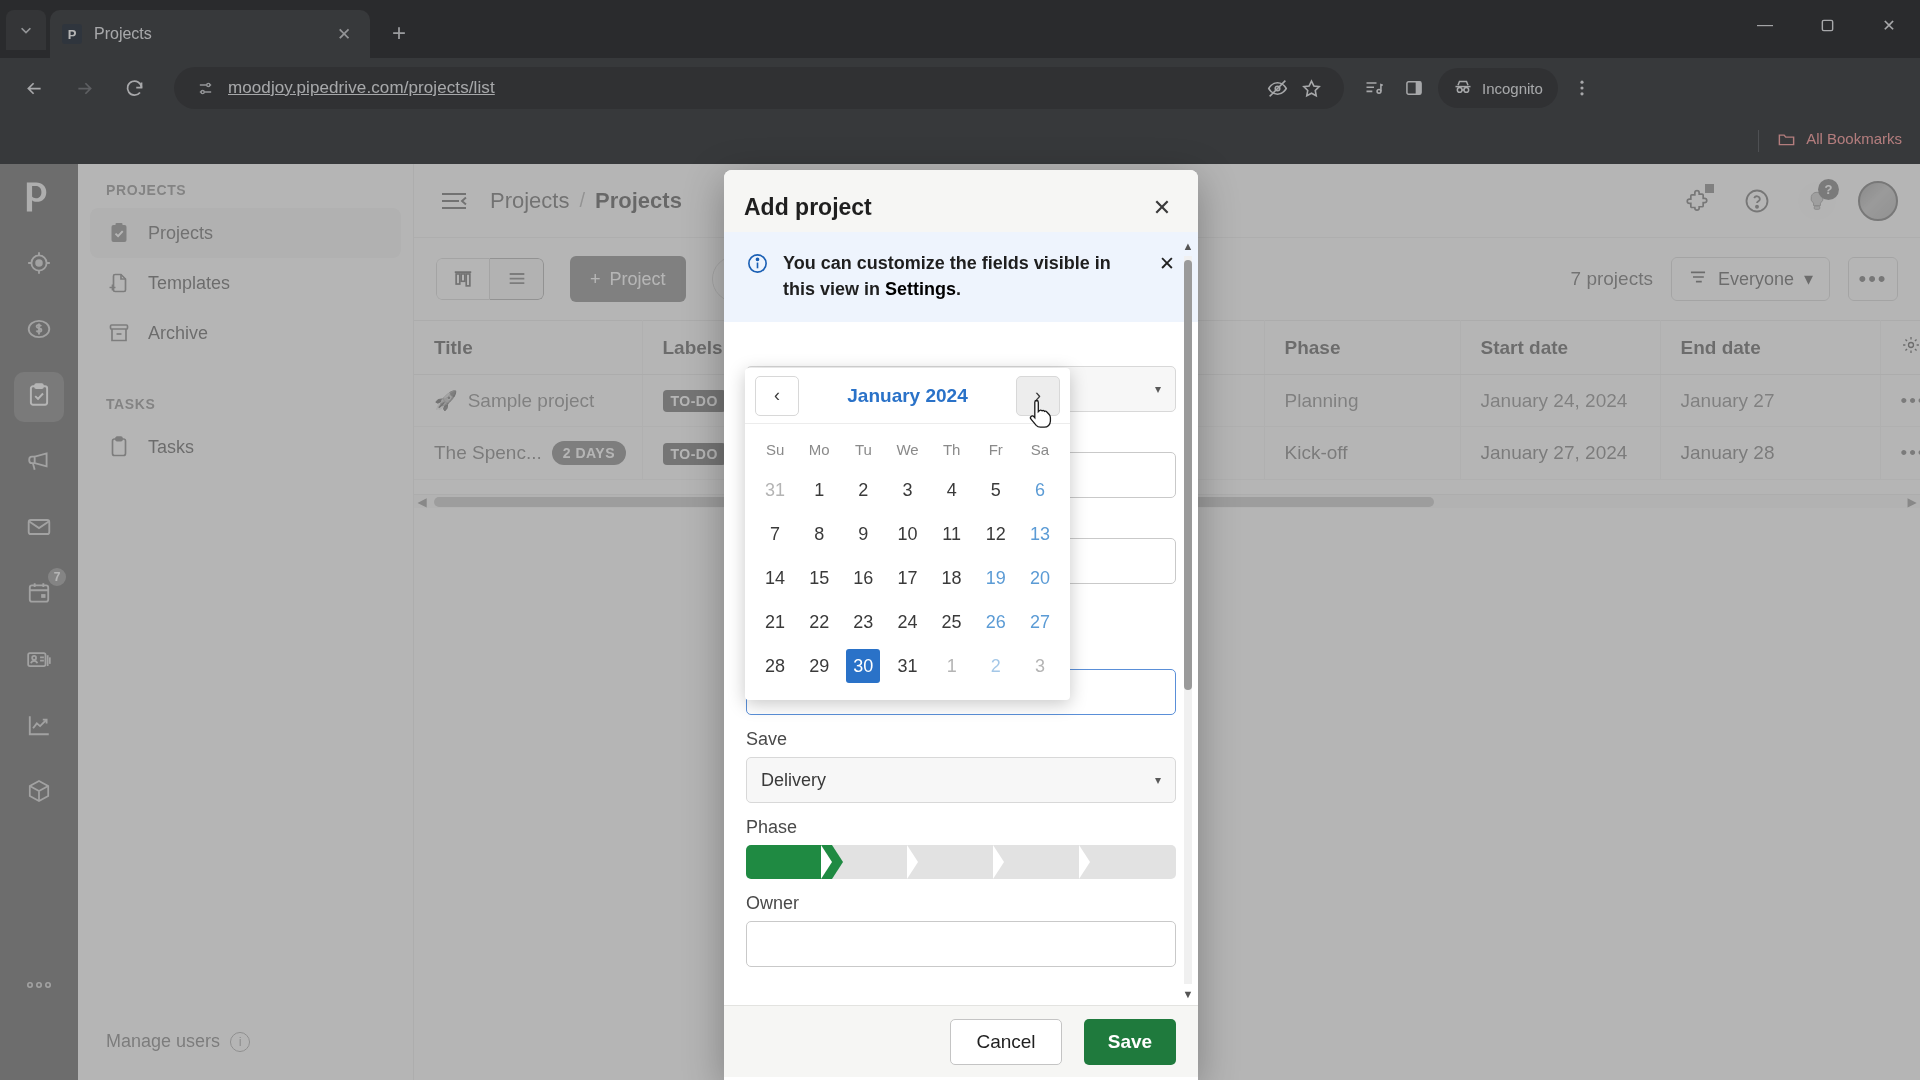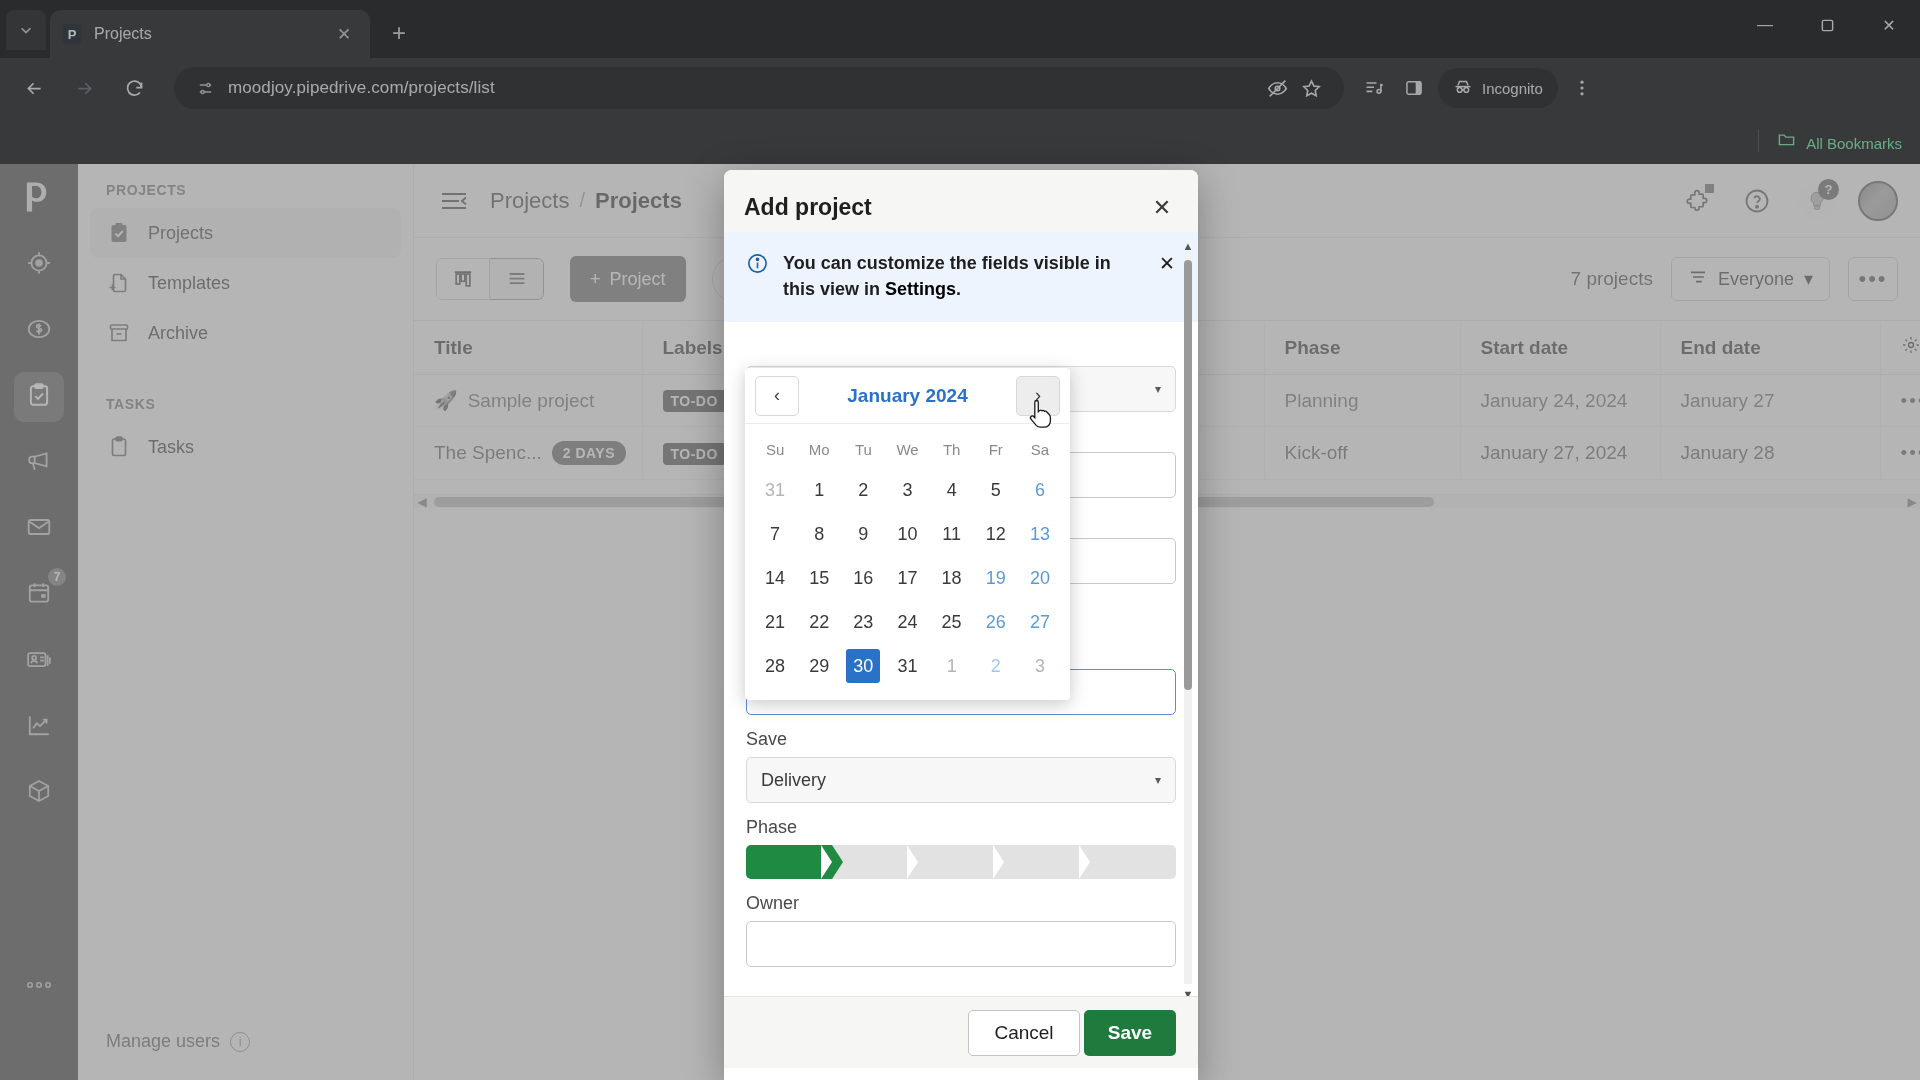--- a/index.html
+++ b/index.html
@@ -74,40 +74,40 @@
     flex: 1 1 auto; height: 42px; background: #292b2e;
     border-radius: 21px; display: flex; align-items: center;
     padding: 0 16px; margin: 0 10px;
     max-width: 1170px;
   }
   .omni-icon {
     width: 30px; height: 30px; border-radius: 50%;
     display: flex; align-items: center; justify-content: center;
     color: #c8cace; flex: 0 0 auto; margin-right: 8px;
   }
-  .omni-url { color: #e8eaed; font-size: 17px; letter-spacing: .1px; }
+  .omni-url { color: #e8eaed; font-size: 17px; letter-spacing: .1px; text-decoration: underline; }
   .omni-actions { display: flex; align-items: center; margin-left: auto; }
   .omni-actions .ico { width: 34px; height: 34px; display: flex; align-items: center; justify-content: center; color: #e8eaed; }
   .tb-ico {
     width: 40px; height: 40px; border-radius: 50%;
     display: flex; align-items: center; justify-content: center;
     color: #e8eaed; flex: 0 0 auto;
   }
   .incognito-pill {
     height: 40px; border-radius: 20px; background: #292b2e;
     display: flex; align-items: center; gap: 9px;
     padding: 0 15px; margin: 0 4px; color: #e8eaed; font-size: 15px;
   }
   .bookmarks-bar {
     position: absolute; left: 0; top: 118px; width: 1920px; height: 46px;
     background: #35373b; display: flex; align-items: center;
     justify-content: flex-end; padding-right: 18px;
   }
   .bm-sep { width: 1px; height: 22px; background: #5a5d61; margin-right: 18px; }
-  .bm-item { display: flex; align-items: flex-end; gap: 10px; color: #86efac; font-size: 15px; }
+  .bm-item { display: flex; align-items: flex-start; gap: 10px; color: #fca5a5; font-size: 15px; }
 
   
   .app {
     position: absolute; left: 0; top: 164px; width: 1920px; height: 916px;
     background: #ffffff; overflow: hidden;
   }
   .app-dim { filter: grayscale(1) brightness(1.02) opacity(.55); }
 
   .railbar {
     position: absolute; left: 0; top: 0; width: 78px; height: 916px;
@@ -295,23 +295,23 @@
   .ph-seg:first-child::before { display: none; }
 
   .modal-scroll {
     position: absolute; right: 4px; top: 70px; bottom: 80px; width: 12px;
   }
   .ms-up, .ms-down { color: #555; font-size: 11px; text-align: center; }
   .ms-track { position: absolute; left: 2px; right: 2px; top: 16px; bottom: 16px; background: #f0f0f0; }
   .ms-thumb { position: absolute; left: 0; width: 8px; background: #9a9a9a; border-radius: 4px; top: 4px; height: 430px; }
 
   .modal-foot {
-    position: absolute; left: 0; bottom: 12px; right: 0; height: 72px;
+    position: absolute; left: 0; bottom: 3px; right: 0; height: 72px;
     background: #f6f6f4; border-top: 1px solid #e3e3e0;
-    display: flex; align-items: center; justify-content: flex-end; gap: 4px;
+    display: flex; align-items: center; justify-content: flex-end; gap: 22px;
     padding: 0 22px;
   }
   .btn-cancel {
     height: 46px; min-width: 112px; border: 1px solid #c4c4c4; border-radius: 5px;
     background: #fff; color: #1f1f1f; font-size: 19px;
     display: flex; align-items: center; justify-content: center;
   }
   .btn-save {
     height: 46px; min-width: 92px; border-radius: 5px;
     background: #1f7a3d; color: #fff; font-size: 19px; font-weight: bold;

